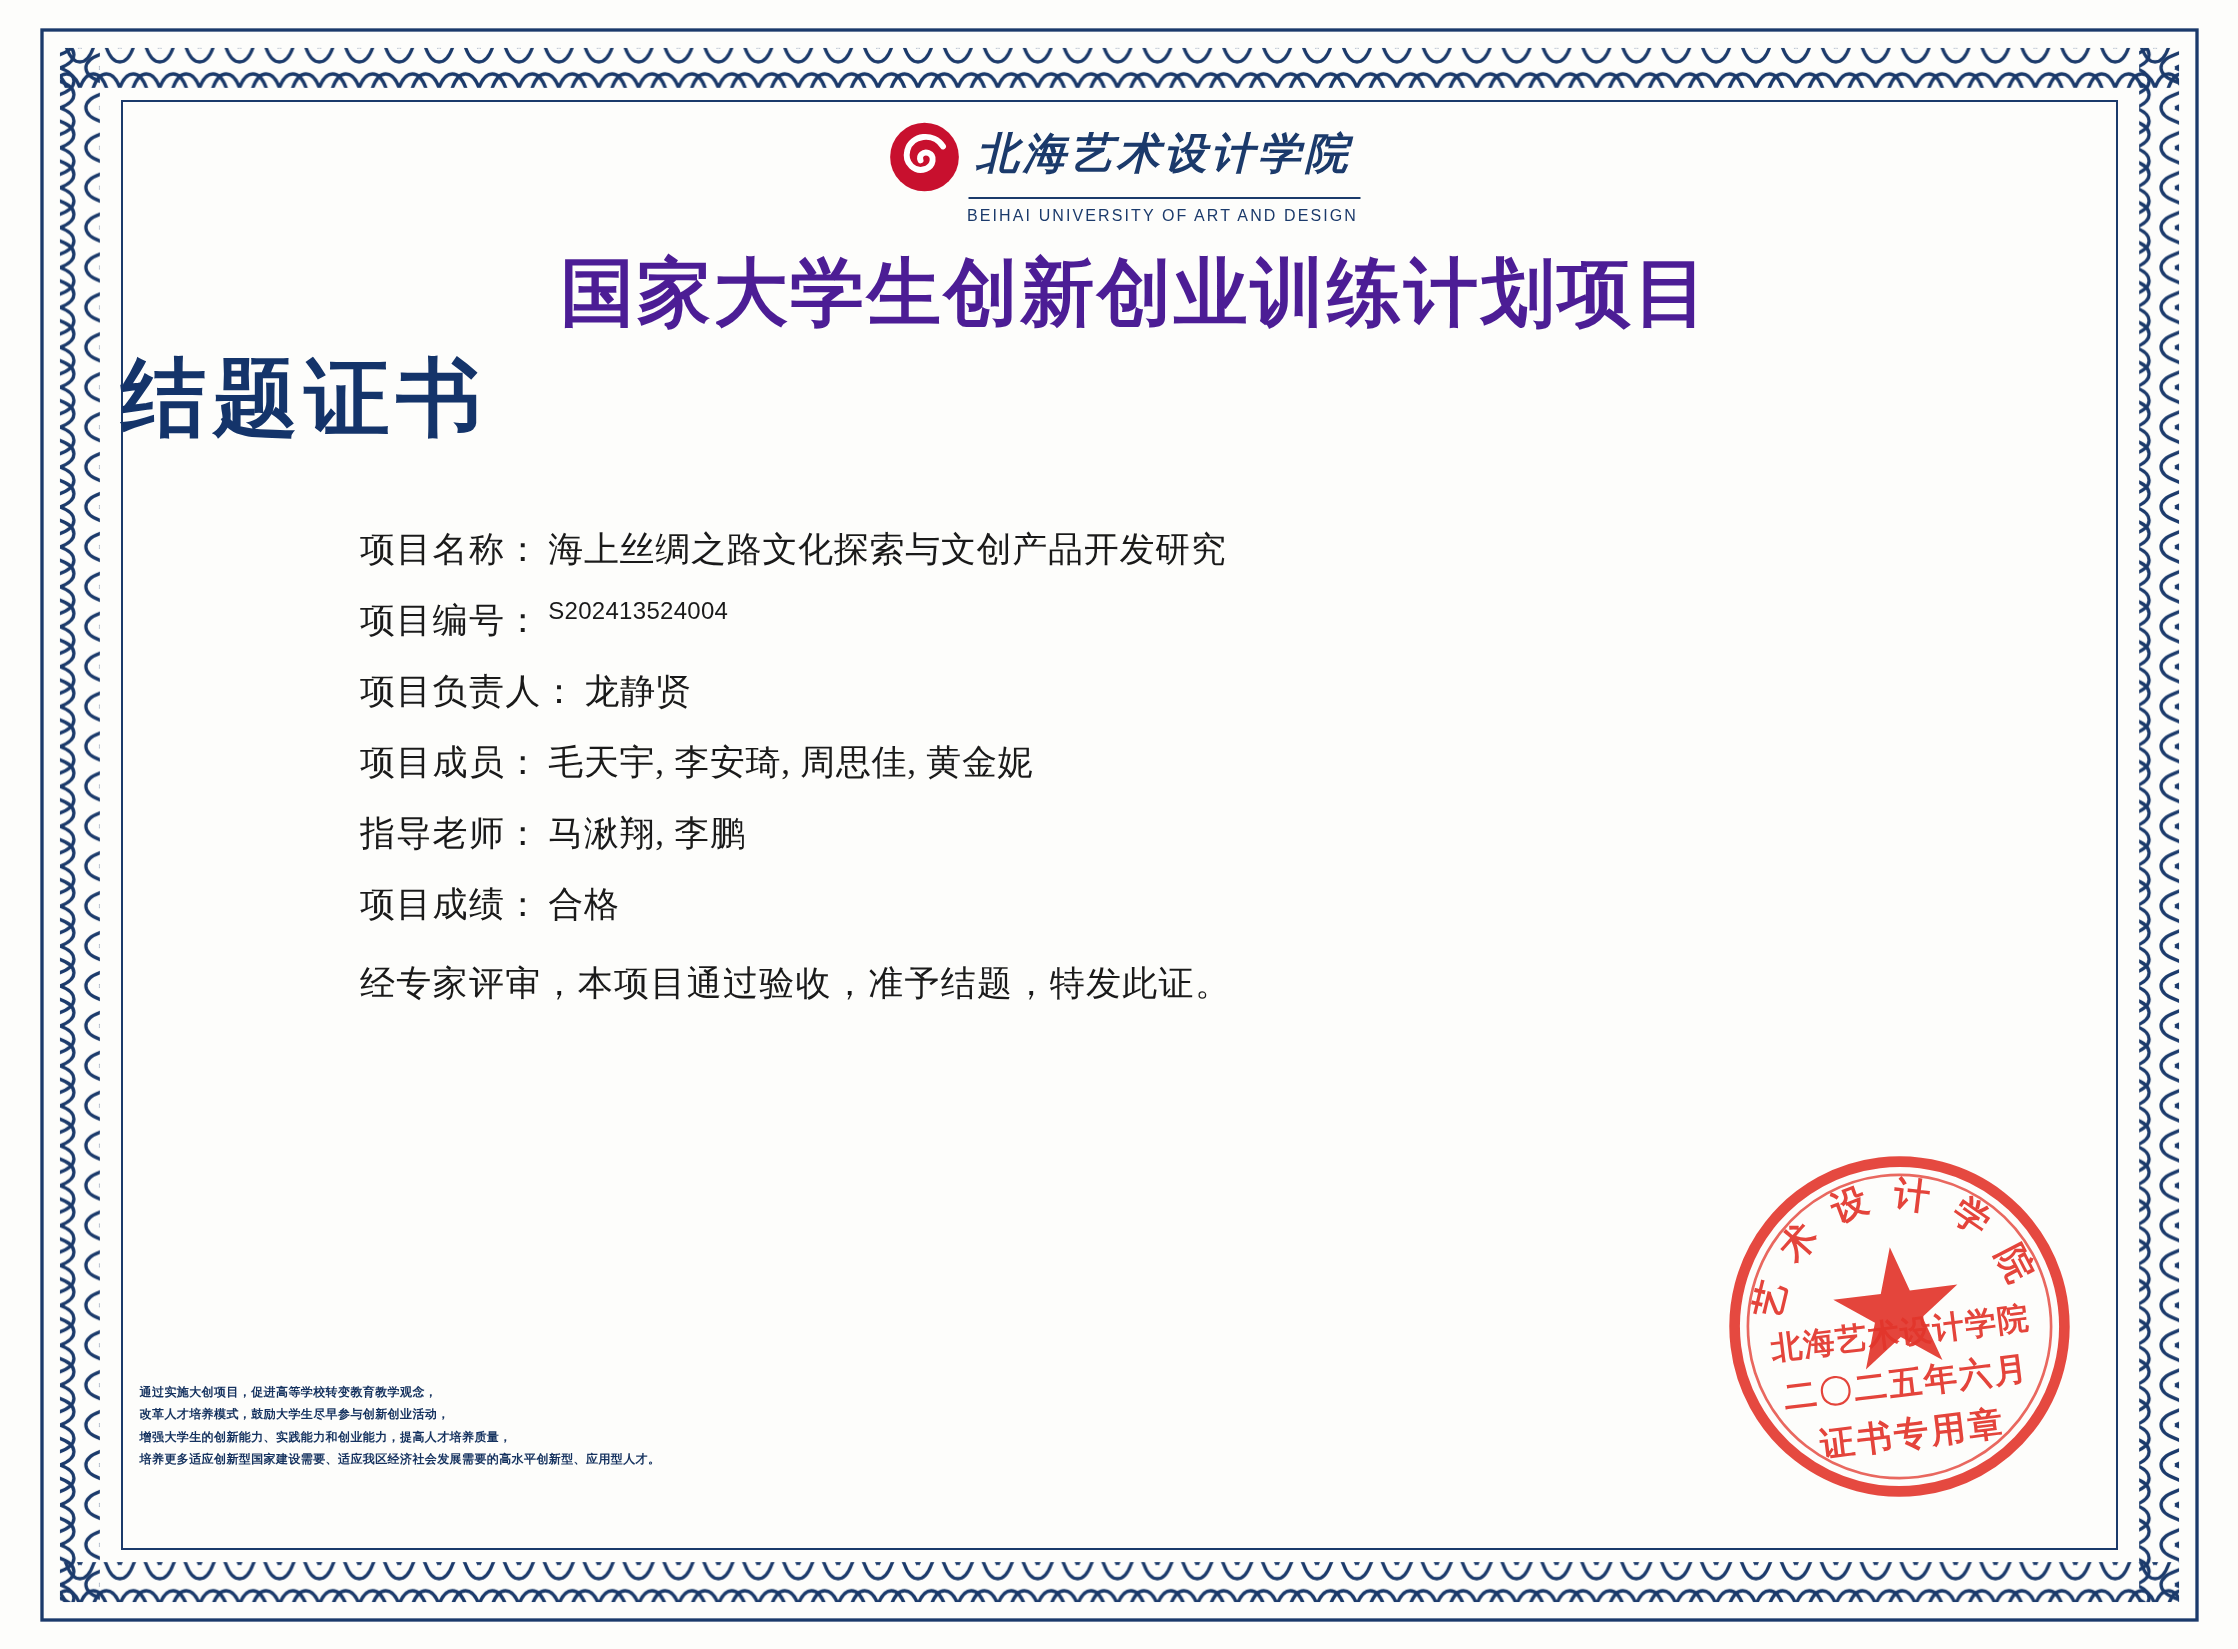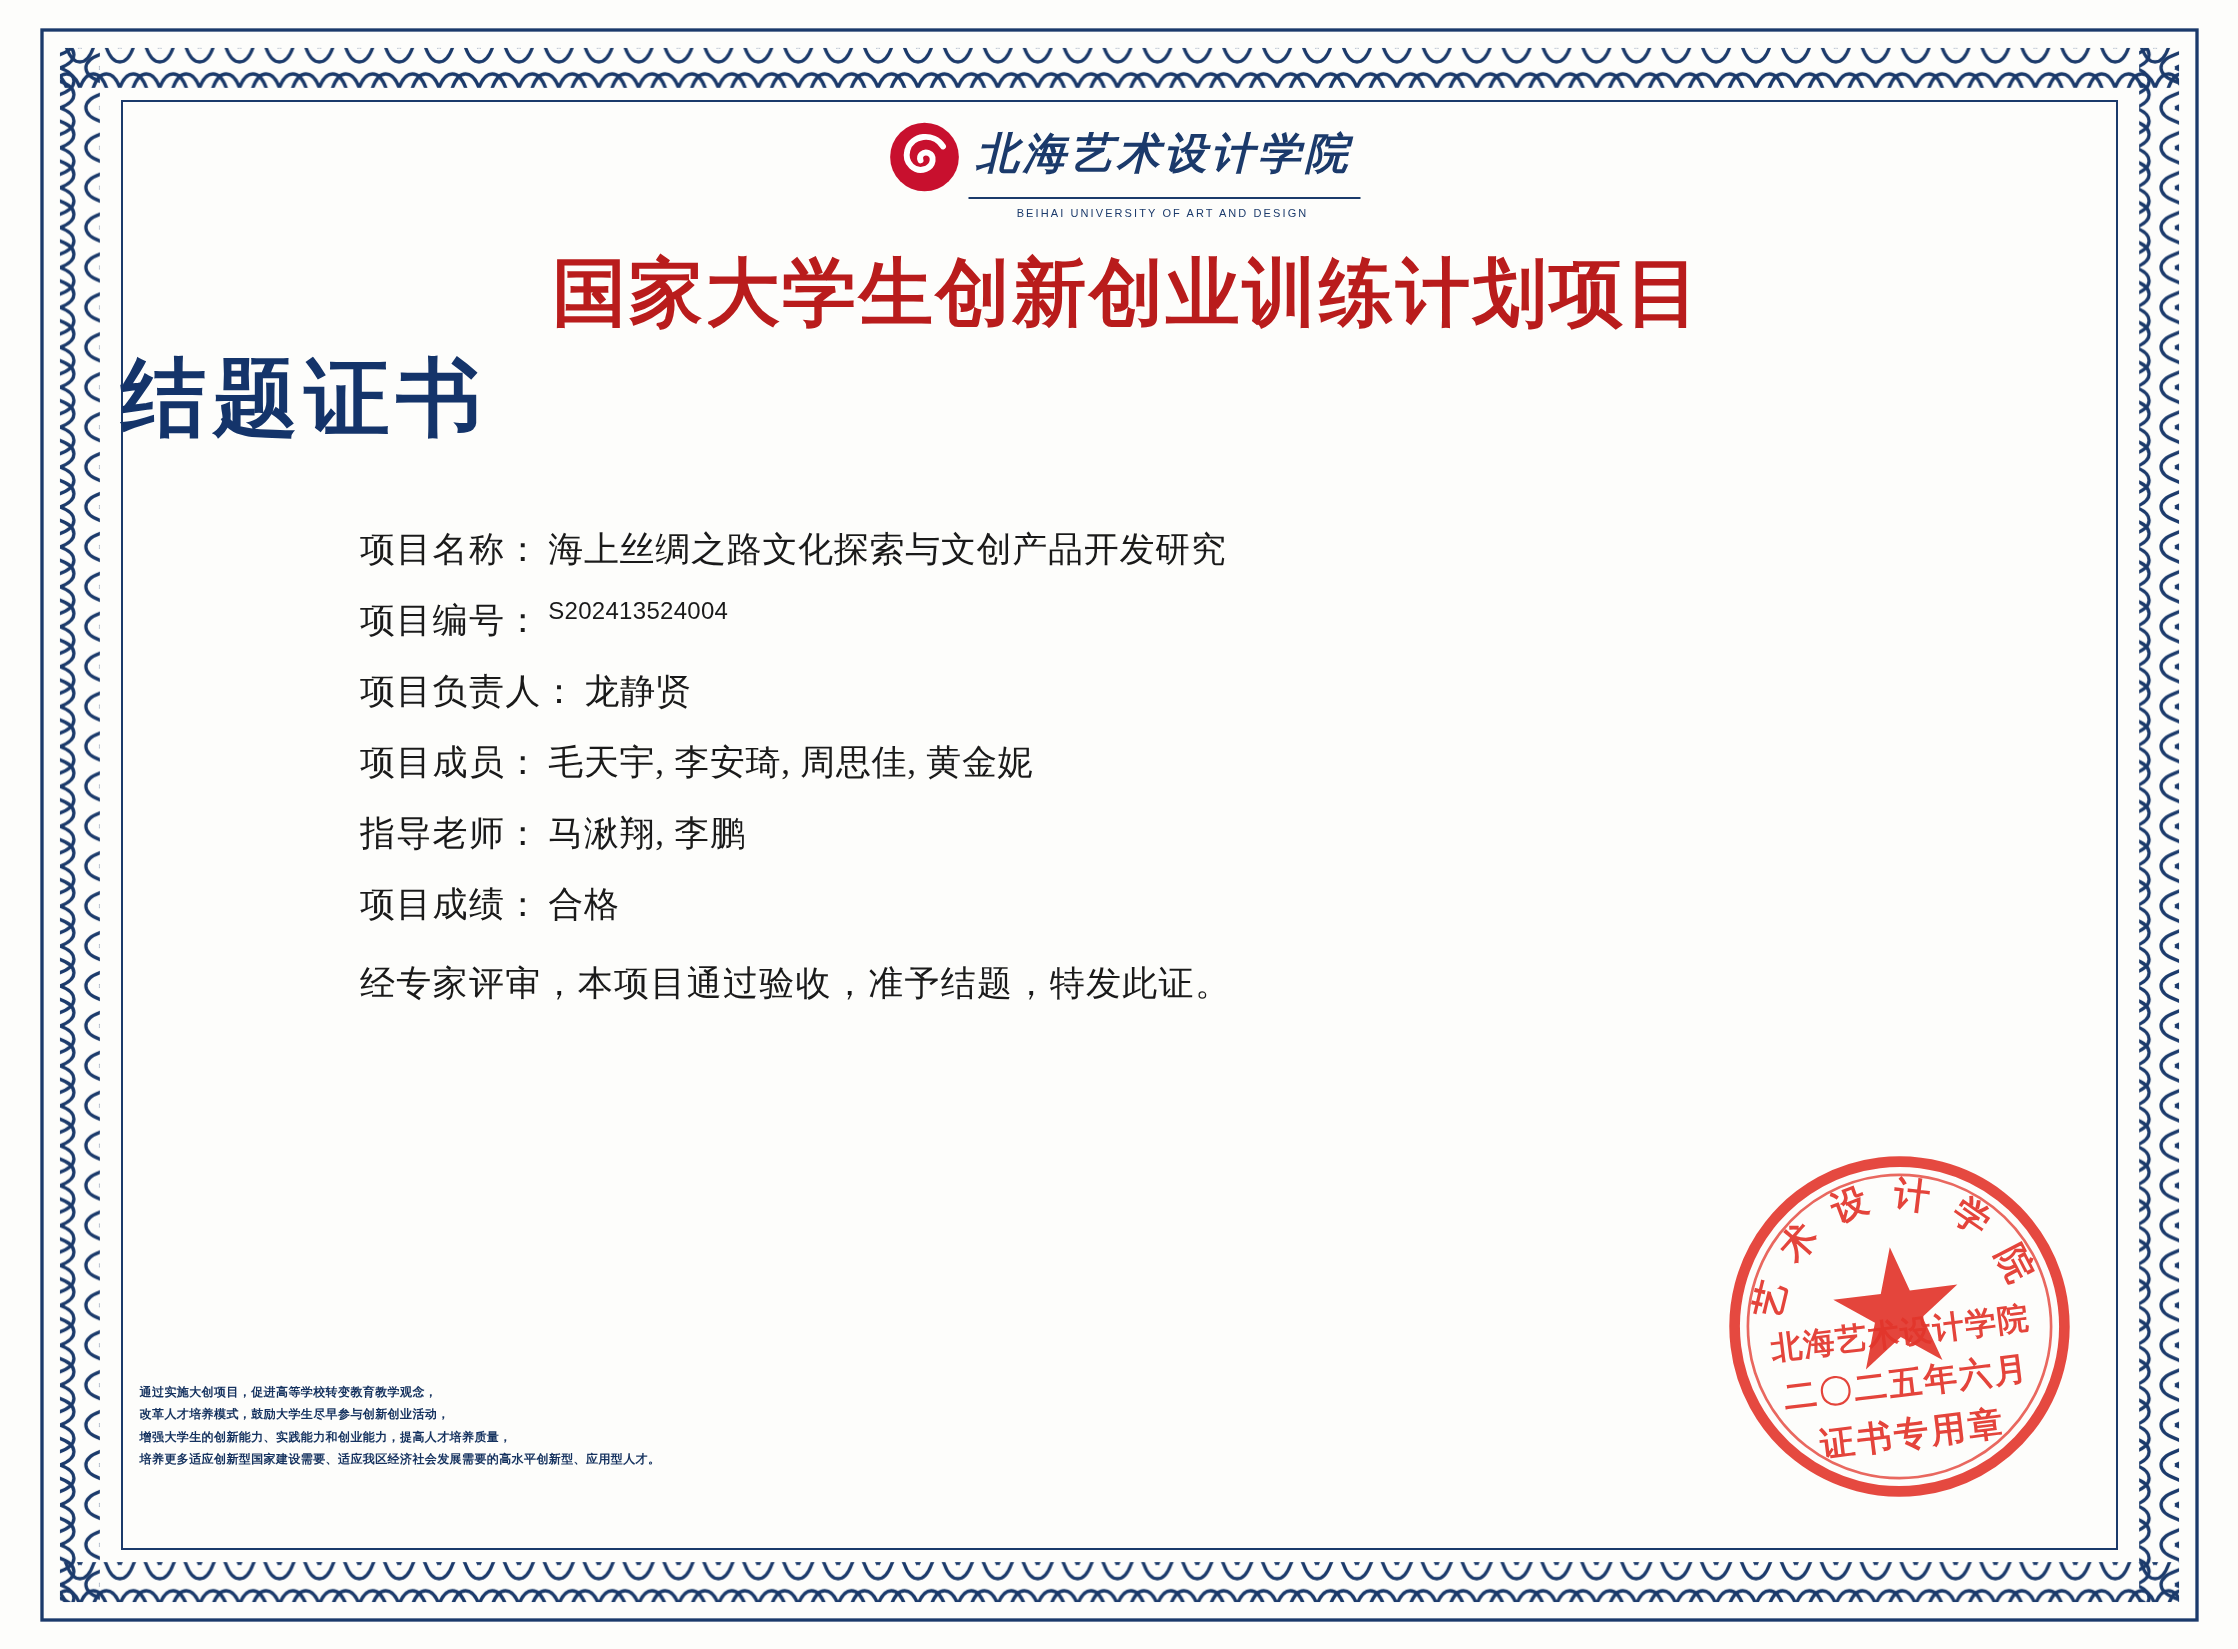--- a/index.html
+++ b/index.html
@@ -92,39 +92,39 @@
   }
   .logo-underline {
     width: 392px;
     height: 2.7px;
     background: #1b3a6b;
     margin-top: 2.7px;
     margin-left: 89px;
   }
   .logo-en {
     font-family: "Liberation Sans", sans-serif;
-    font-size: 11px;
+    font-size: 16px;
     letter-spacing: 2.1px;
     color: #1b3a6b;
     margin-top: 7.3px;
     margin-left: 86px;
     white-space: nowrap;
   }
 
   
   .title-main {
     position: absolute;
     top: 144px;
-    left: 8px;
+    left: 16px;
     width: 100%;
     text-align: center;
     font-family: "Liberation Serif", serif;
     font-weight: bold;
     font-size: 74px;
-    color: #b91c1c;
+    color: #4c1d95;
     letter-spacing: 2.7px;
     white-space: nowrap;
   }
   .title-sub {
     position: absolute;
     top: 241px;
     left: 0;
     width: 100%;
     text-align: left;
     font-family: "Liberation Serif", serif;

